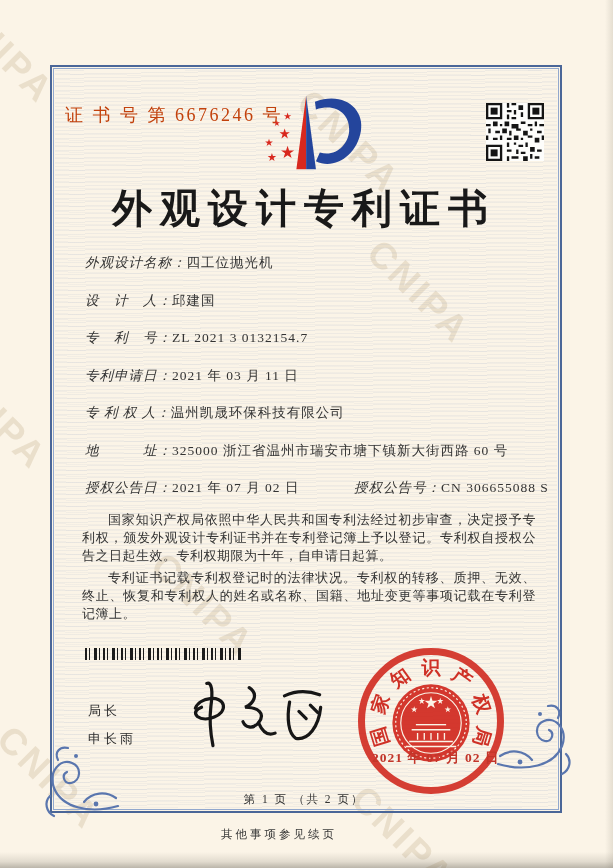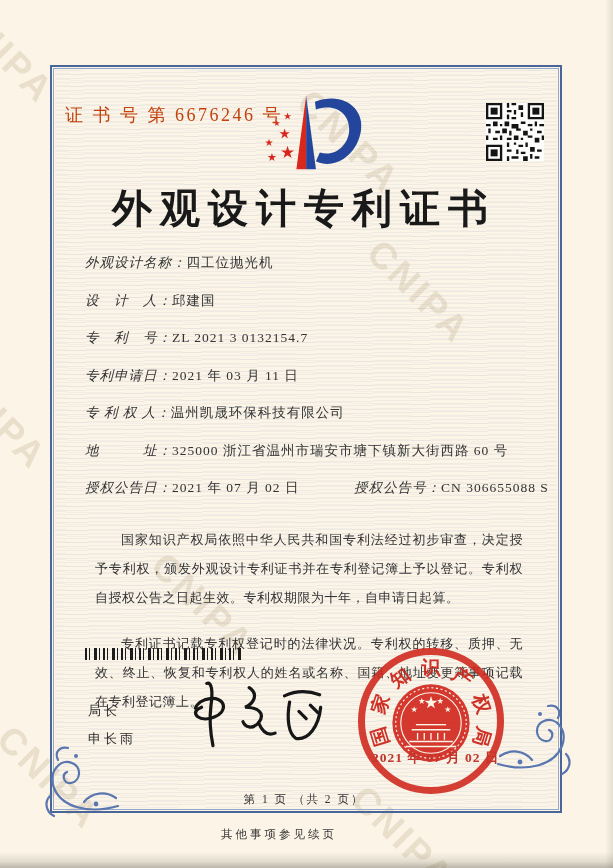--- a/index.html
+++ b/index.html
@@ -41,22 +41,22 @@
   }
   
   .fields{position:absolute;left:85px;top:254px;width:455px;z-index:4;}
   .field-row{position:relative;height:37.5px;font-size:13.5px;letter-spacing:1px;color:#333;white-space:nowrap;}
   .field-row .lbl{color:#333;font-style:italic;}
   .field-row .val{color:#333;}
   .grant-no{position:absolute;left:228px;top:0;margin-left:41px;}
   
   .body-text{position:absolute;left:78px;top:508px;width:462px;z-index:4;}
   .body-text p{
-    margin:17px;font-size:13px;line-height:29px;text-align:justify;
-    text-indent:2em;color:#333;letter-spacing:0.5px;
+    margin:4px;font-size:13px;line-height:18px;text-align:justify;
+    text-indent:2em;color:#333;letter-spacing:0.5px;font-family:Liberation Mono, monospace;
   }
   
   .barcode{
     position:absolute;left:85px;top:648px;width:158px;height:12px;z-index:4;
     background:
       repeating-linear-gradient(90deg,#1c1c1c 0 2px,rgba(0,0,0,0) 2px 4px,#1c1c1c 4px 5px,rgba(0,0,0,0) 5px 9px,#1c1c1c 9px 12px,rgba(0,0,0,0) 12px 14px,#1c1c1c 14px 15px,rgba(0,0,0,0) 15px 18px);
   }
   
   .director{position:absolute;left:88px;top:697px;z-index:4;font-size:13px;letter-spacing:3px;color:#2d2d2d;}
   .director div{height:28px;line-height:28px;}

